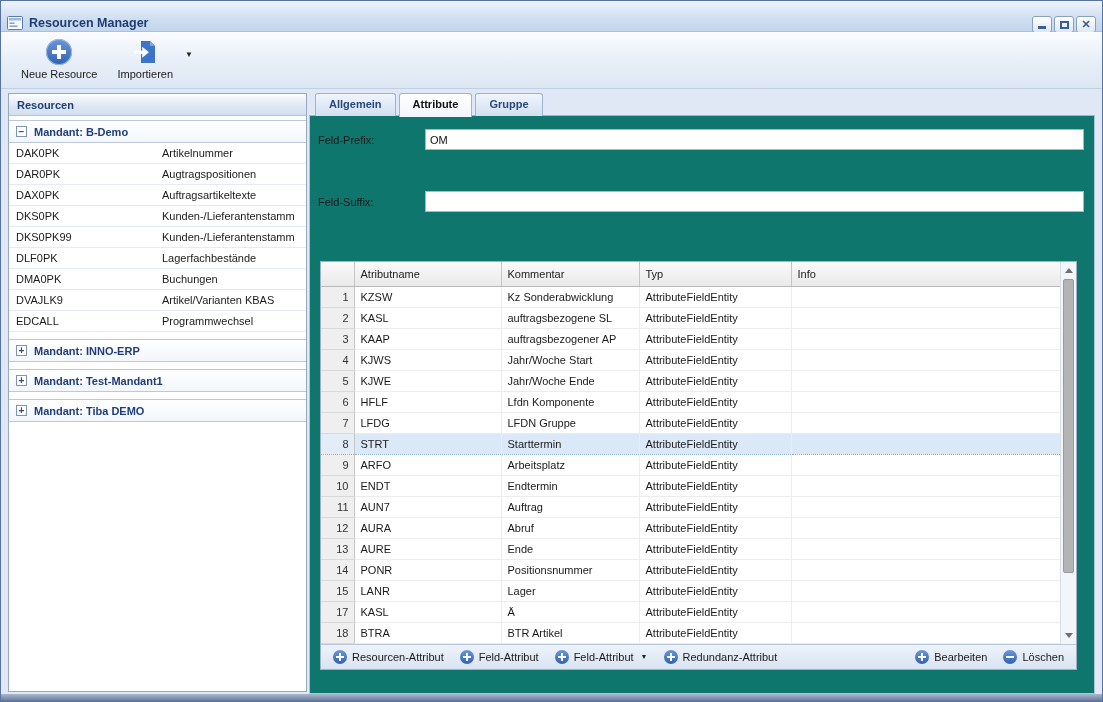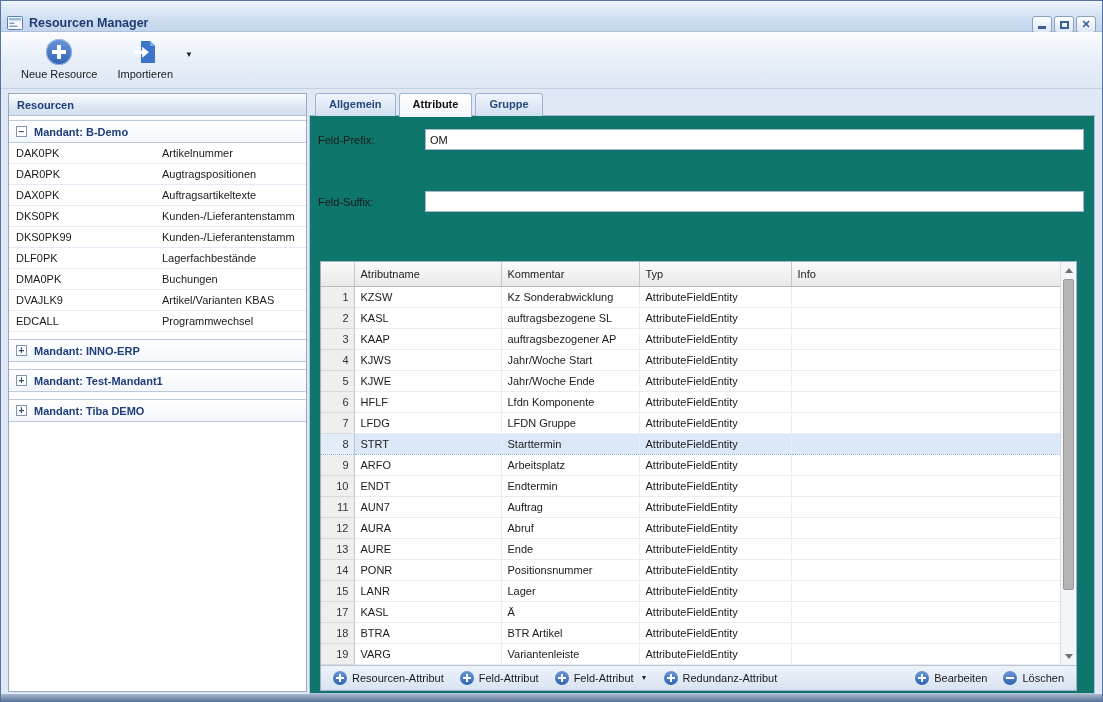--- a/index.html
+++ b/index.html
@@ -376,27 +376,20 @@
   </tr>
 
   <tr>
     <td class="num">18</td>
     <td>BTRA</td>
     <td>BTR Artikel</td>
     <td>AttributeFieldEntity</td>
     <td style="border-right:none"></td>
   </tr>
 
-  <tr>
-    <td class="num">19</td>
-    <td>VARG</td>
-    <td>Variantenleiste</td>
-    <td>AttributeFieldEntity</td>
-    <td style="border-right:none"></td>
-  </tr>
 </tbody>
             </table>
             <div class="vscroll">
               <div class="sc-btn">
                   <span class="tri-up"></span>
                 </div>
               <div class="sc-track">
                   <div class="sc-thumb"></div>
                 </div>
               <div class="sc-btn">

